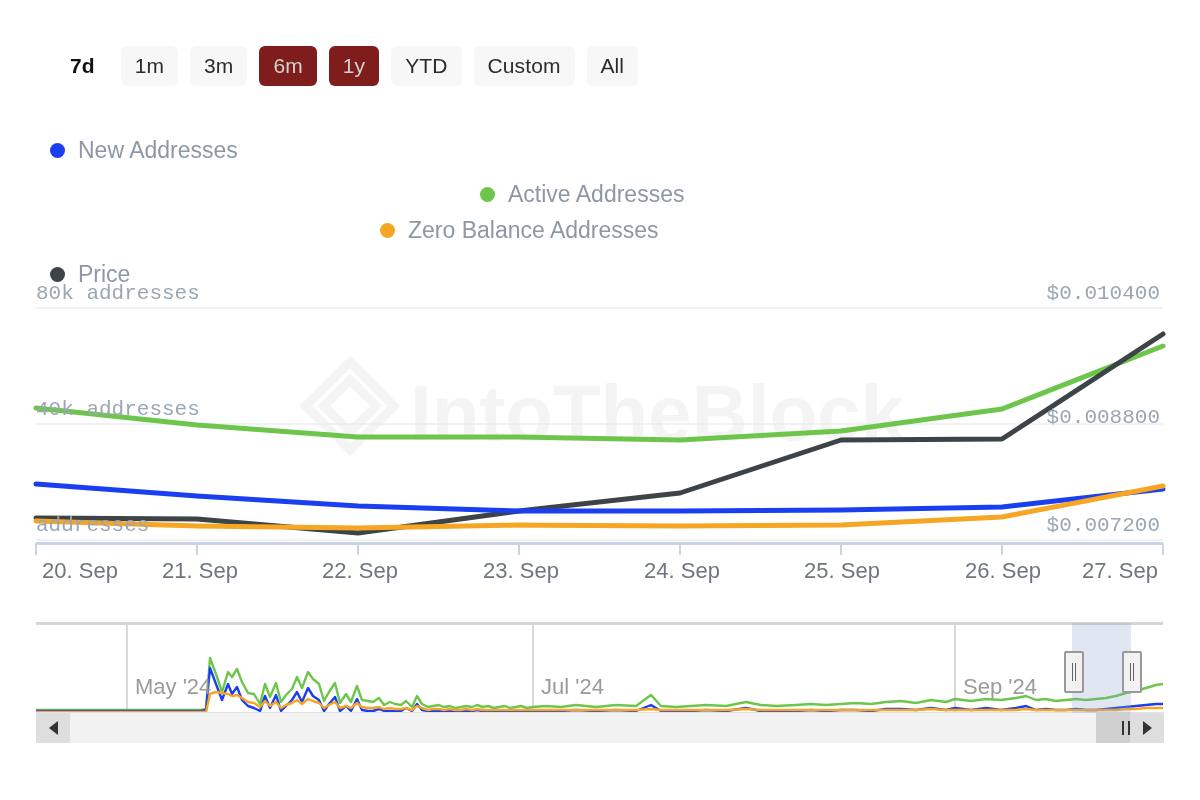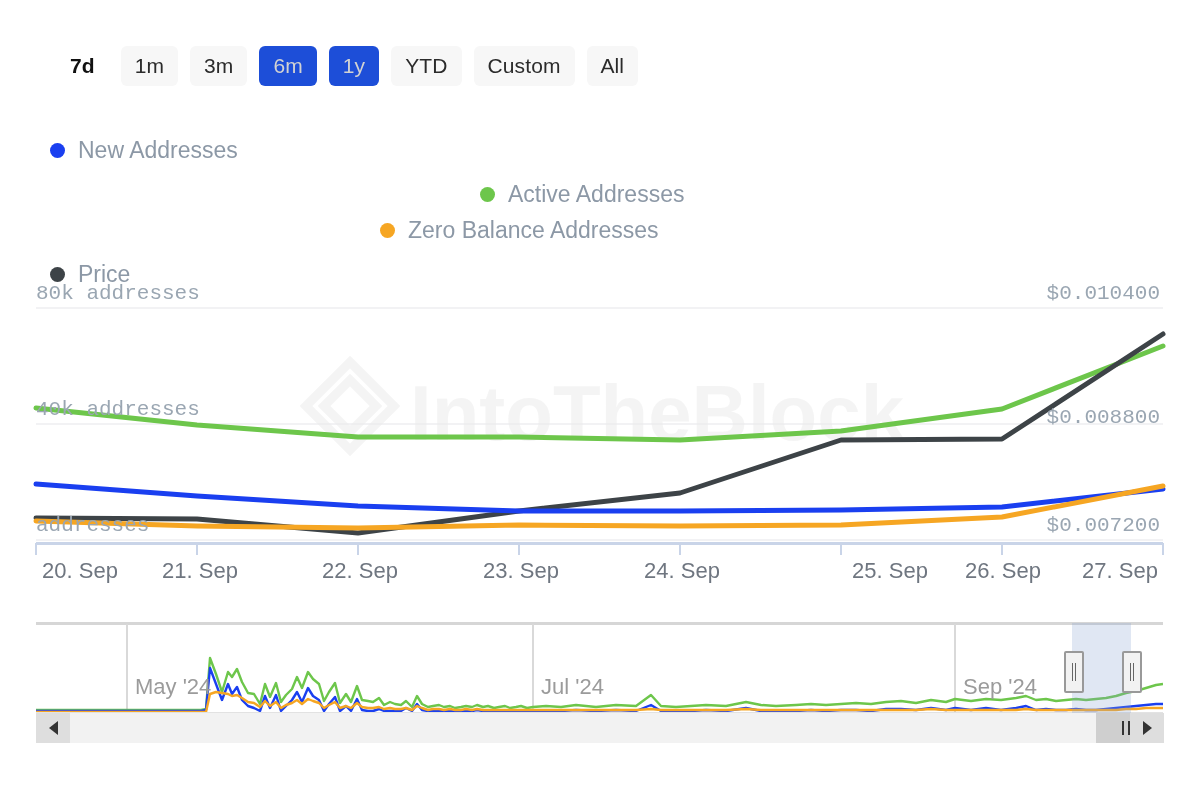--- a/index.html
+++ b/index.html
@@ -21,21 +21,21 @@
   .range-btn{
     display:flex;align-items:center;justify-content:center;
     height:40px;padding:0 14px;
     border:none;border-radius:6px;
     background:#f7f7f7;color:#2b2b2b;
     font-family:"Liberation Sans", sans-serif;
     font-size:21px;letter-spacing:.1px;
     cursor:pointer;box-sizing:border-box;
   }
   .range-btn.active{background:#ffffff;color:#111111;font-weight:bold;}
-  .range-btn.disabled{color:#d2d2d2;background:#1d4ed8;cursor:default;}
+  .range-btn.disabled{color:#d2d2d2;background:#7f1d1d;cursor:default;}
 
   
   .legend{
     position:absolute;left:50px;top:133px;
     width:760px;
     display:flex;flex-wrap:wrap;
     font-size:0;
   }
   .legend-item{
     display:flex;align-items:center;
@@ -211,21 +211,21 @@
 
     <div class="axis-label y-right" style="top:20px">$0.010400</div>
     <div class="axis-label y-right" style="top:144px">$0.008800</div>
     <div class="axis-label y-right" style="top:252px">$0.007200</div>
 
     <div class="xtick" style="left:80px">20. Sep</div>
     <div class="xtick" style="left:200px">21. Sep</div>
     <div class="xtick" style="left:360px">22. Sep</div>
     <div class="xtick" style="left:521px">23. Sep</div>
     <div class="xtick" style="left:682px">24. Sep</div>
-    <div class="xtick" style="left:890px">25. Sep</div>
+    <div class="xtick" style="left:842px">25. Sep</div>
     <div class="xtick" style="left:1003px">26. Sep</div>
     <div class="xtick" style="left:1120px">27. Sep</div>
   </div>
 
   <div class="nav-wrap">
     <svg class="nav-svg" width="1127" height="92">
       <rect x="0" y="1" width="1127" height="90" fill="#ffffff"></rect>
       <line x1="0" y1="1.5" x2="1127" y2="1.5" stroke="#d6d6d6" stroke-width="3"></line>
       <line x1="91" y1="2" x2="91" y2="91" stroke="#d9d9d9" stroke-width="2"></line>
       <line x1="497" y1="2" x2="497" y2="91" stroke="#d9d9d9" stroke-width="2"></line>

